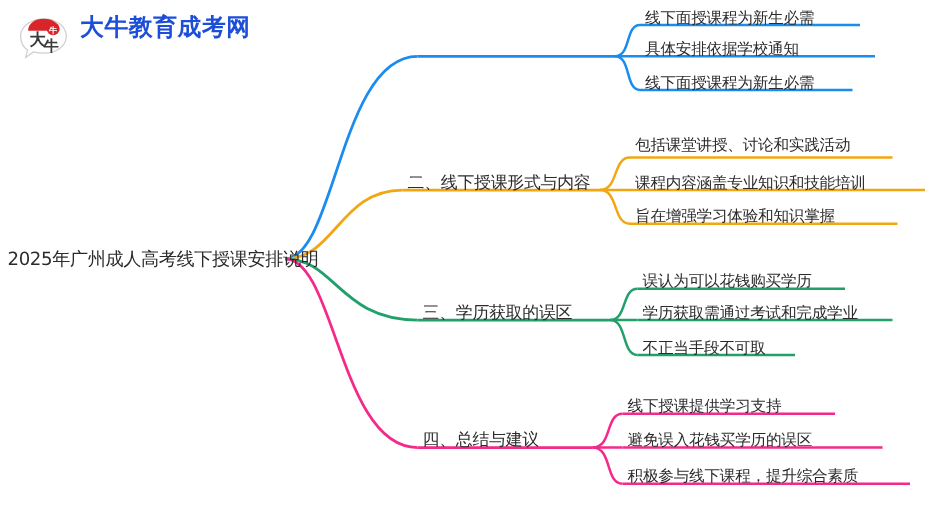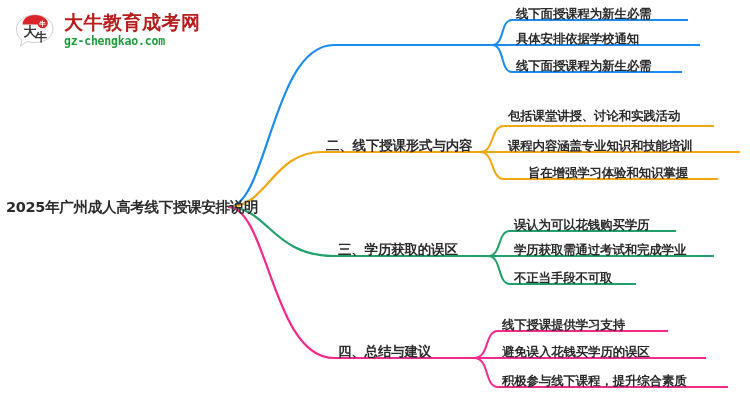--- a/index.html
+++ b/index.html
@@ -33,21 +33,21 @@
   #logo-text-wrap {
     position: absolute;
     left: 52px;
     top: 3px;
     width: 140px;
   }
   .logo-cn {
     font-family: "DejaVu Sans", "Liberation Sans", sans-serif;
     font-size: 19px;
     font-weight: bold;
-    color: #b91c1c;
+    color: #1d4ed8;
     letter-spacing: 0.5px;
     line-height: 22px;
     white-space: nowrap;
   }
   .logo-url {
     font-family: "DejaVu Sans Mono", "Liberation Mono", monospace;
     font-size: 11.5px;
     font-weight: bold;
     color: #1f9d3d;
     letter-spacing: -0.2px;
@@ -62,21 +62,20 @@
     left: 0;
     top: 0;
     width: 750px;
     height: 410px;
   }
   .node-text {
     position: absolute;
     white-space: nowrap;
     color: #2b2b2b;
     font-family: "DejaVu Sans", "Liberation Sans", sans-serif;
-    font-weight: bold;
   }
   #root-label {
     font-size: 14.5px;
     left: 6px;
     top: 198px;
     letter-spacing: -0.3px;
   }
   .branch-label {
     font-size: 13.5px;
     letter-spacing: -0.2px;
@@ -94,21 +93,20 @@
     <path d="M23 5 C33 5 41 11 41 19 C41 27 33 32.5 23 32.5 C20 32.5 17.2 32.2 14.8 31.5
              L8.5 36 L10 30 C6 27.3 4.5 23.4 4.5 19 C4.5 11 13 5 23 5 Z" fill="#ffffff" stroke="#cfcfcf" stroke-width="1"></path>
     <path d="M10.5 14.5 C10.5 8.7 16 5 23 5 C30 5 35.5 8.7 35.5 14.5 Z" fill="#d9252a"></path>
     <ellipse cx="30.5" cy="13" rx="5.2" ry="5.2" fill="#d9252a"></ellipse>
     <text x="30.5" y="16.2" font-size="6.5" font-family="DejaVu Sans, sans-serif" fill="#ffffff" text-anchor="middle" font-weight="bold">牛</text>
     <text x="18" y="26" font-size="13" font-family="DejaVu Sans, sans-serif" fill="#3a3a3a" text-anchor="middle" font-weight="bold">大</text>
     <text x="29" y="30.5" font-size="12" font-family="DejaVu Sans, sans-serif" fill="#3a3a3a" text-anchor="middle" font-weight="bold">牛</text>
   </svg>
   <div id="logo-text-wrap">
     <div class="logo-cn">大牛教育成考网</div>
-    <div class="logo-url">gz-chengkao.com</div>
   </div>
 </div>
 
 <div id="map">
 
   <svg id="connectors" width="750" height="410" viewBox="0 0 750 410" style="position:absolute;left:0;top:0;">
 
     <g>
       <path d="M228,207 C268,207 272,45 334,45" fill="none" stroke="#1a8cf0" stroke-width="2.2"></path>
       <path d="M334,45 L492,45" fill="none" stroke="#1a8cf0" stroke-width="2.2"></path>
@@ -162,21 +160,21 @@
   <div class="node-text branch-label" style="left:338px; top:241px;">三、学历获取的误区</div>
 
   <div class="node-text branch-label" style="left:338px; top:343px;">四、总结与建议</div>
 
   <div class="node-text leaf-label" style="left:516px; top:6px;">线下面授课程为新生必需</div>
   <div class="node-text leaf-label" style="left:516px; top:31px;">具体安排依据学校通知</div>
   <div class="node-text leaf-label" style="left:516px; top:58px;">线下面授课程为新生必需</div>
 
   <div class="node-text leaf-label" style="left:508px; top:96px;margin-top:12px;">包括课堂讲授、讨论和实践活动</div>
   <div class="node-text leaf-label" style="left:508px; top:138px;text-align:center;">课程内容涵盖专业知识和技能培训</div>
-  <div class="node-text leaf-label" style="left:528px; top:165px;text-align:right;">旨在增强学习体验和知识掌握</div>
+  <div class="node-text leaf-label" style="left:508px; top:165px;text-align:right;">旨在增强学习体验和知识掌握</div>
 
   <div class="node-text leaf-label" style="left:514px; top:217px;">误认为可以花钱购买学历</div>
   <div class="node-text leaf-label" style="left:514px; top:242px;">学历获取需通过考试和完成学业</div>
   <div class="node-text leaf-label" style="left:514px; top:270px;">不正当手段不可取</div>
 
   <div class="node-text leaf-label" style="left:502px; top:317px;">线下授课提供学习支持</div>
   <div class="node-text leaf-label" style="left:502px; top:344px;">避免误入花钱买学历的误区</div>
   <div class="node-text leaf-label" style="left:502px; top:373px;">积极参与线下课程，提升综合素质</div>
 
 </div>

